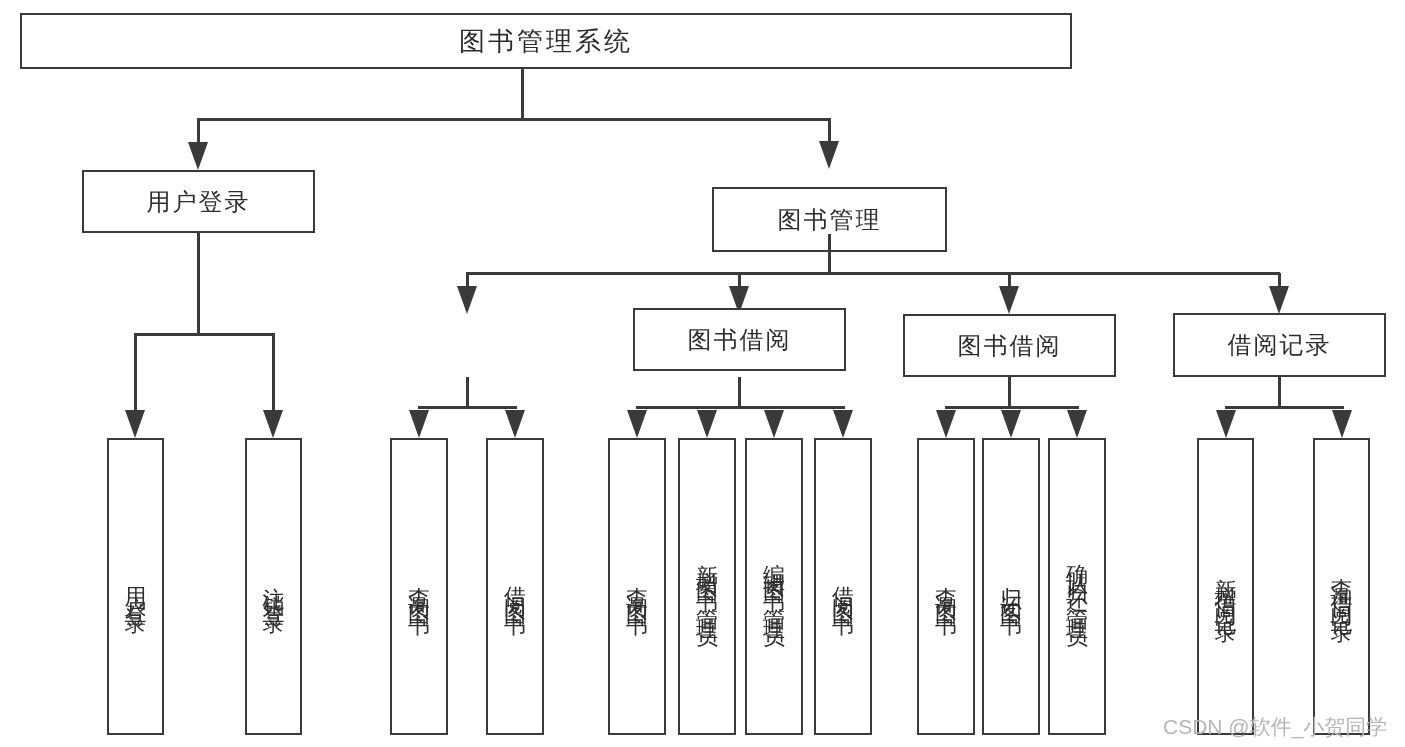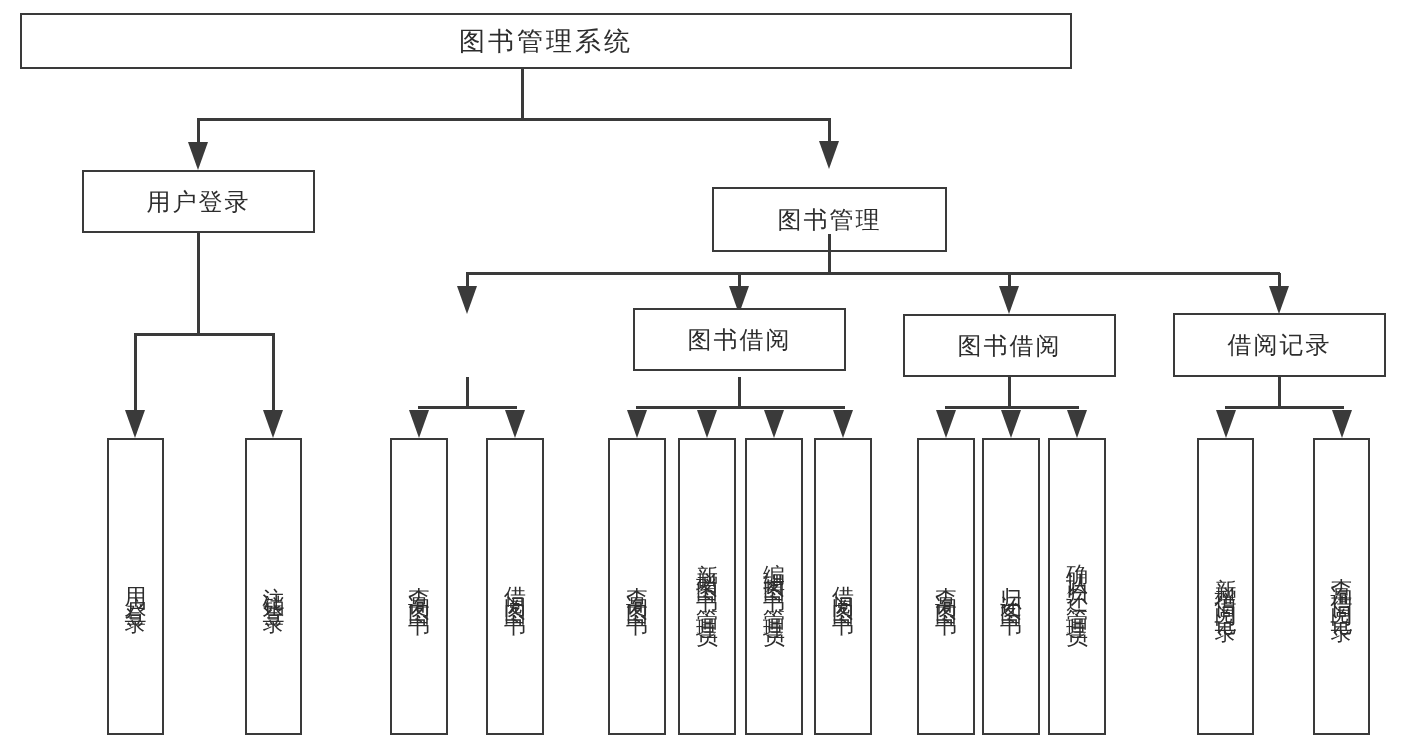--- a/index.html
+++ b/index.html
@@ -176,14 +176,15 @@
     <span>确认归还（管理员）</span>
   </div>
 
   <div class="box vbox" style="left:1197px; top:438px; width:57px; height:297px;">
     <span>新增借阅记录</span>
   </div>
   <div class="box vbox" style="left:1313px; top:438px; width:57px; height:297px;">
     <span>查询借阅记录</span>
   </div>
 
+  <div class="watermark">CSDN @软件_小贺同学</div>
 
 </div>
 
 </body></html>

